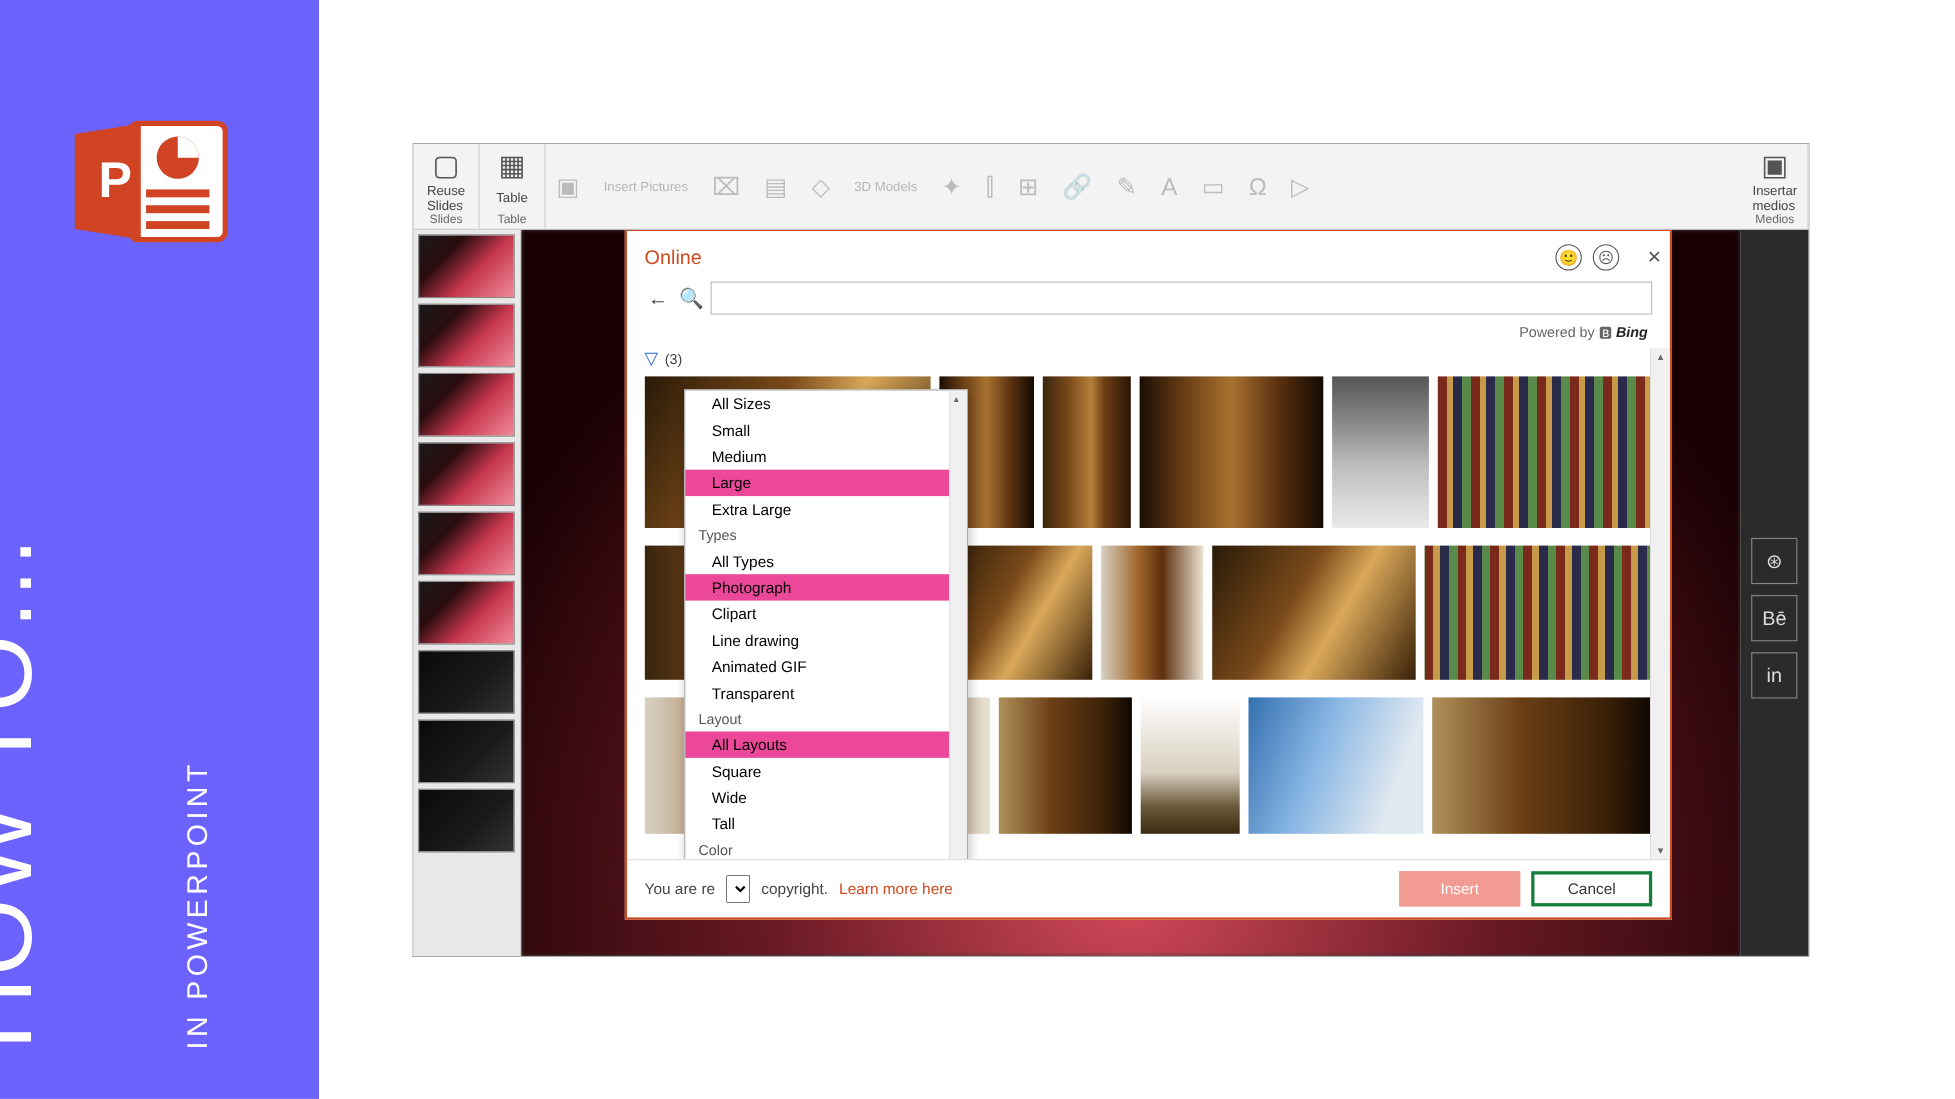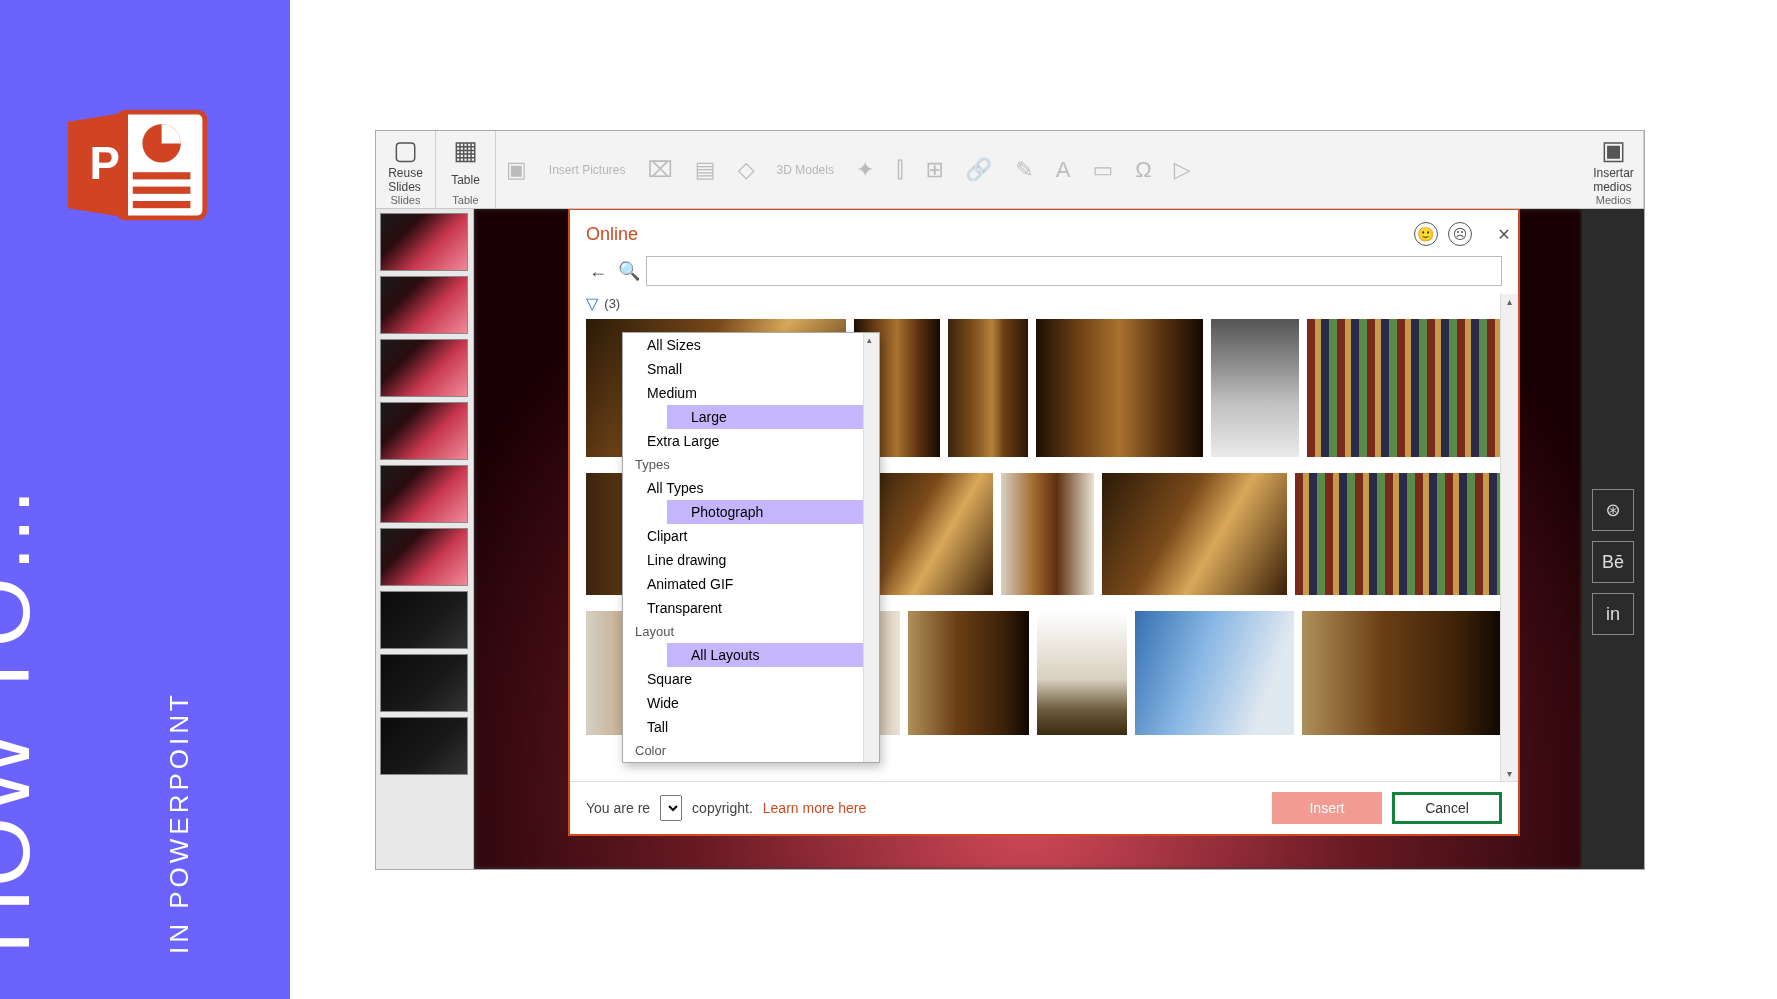--- a/index.html
+++ b/index.html
@@ -281,21 +281,21 @@
   .fp-body{ padding-right:16px; max-height: 560px;}
   .fp-header {
     padding: 4px 12px;
     color:#555;font-size:13px;
   }
   .fp-item {
     padding: 4px 12px 4px 24px;
     cursor: pointer;
     white-space: nowrap;
   }
-  .fp-item.selected { background:#c4b5fd;margin-left:44px; }
+  .fp-item.selected { background:#ec4899; }
 </style>
 </head>
 <body>
 
 <div class="left-banner">
   <svg class="pp-logo" viewBox="0 0 120 100">
     <rect x="42" y="6" width="72" height="88" rx="6" fill="#fff" stroke="#d04423" stroke-width="4"></rect>
     <circle cx="78" cy="32" r="16" fill="#d04423"></circle>
     <path d="M78 16 A16 16 0 0 1 94 32 L78 32 Z" fill="#fff"></path>
     <rect x="54" y="56" width="48" height="6" fill="#d04423"></rect>
@@ -367,20 +367,23 @@
           <span class="dlg-title">Online</span>
           <span class="dlg-header-spacer"></span>
           <span class="emoji-btn">🙂</span>
           <span class="emoji-btn">☹</span>
           <span class="dlg-close">✕</span>
         </div>
         <div class="search-row">
           <span class="back-btn">←</span>
           <span class="search-icon">🔍</span>
           <input class="search-input" type="text" placeholder="" style="">
+        </div>
+        <div class="powered-row">
+          <span>Powered by </span>🅱 <b>Bing</b>
         </div>
 
         <div class="grid-area">
           <div class="filter-bar">
             <span class="funnel">▽</span>
             <span>(3)</span>
           </div>
           <div class="image-grid">
 
             <div class="row1" style="display:flex;gap:8px;width:100%;">

